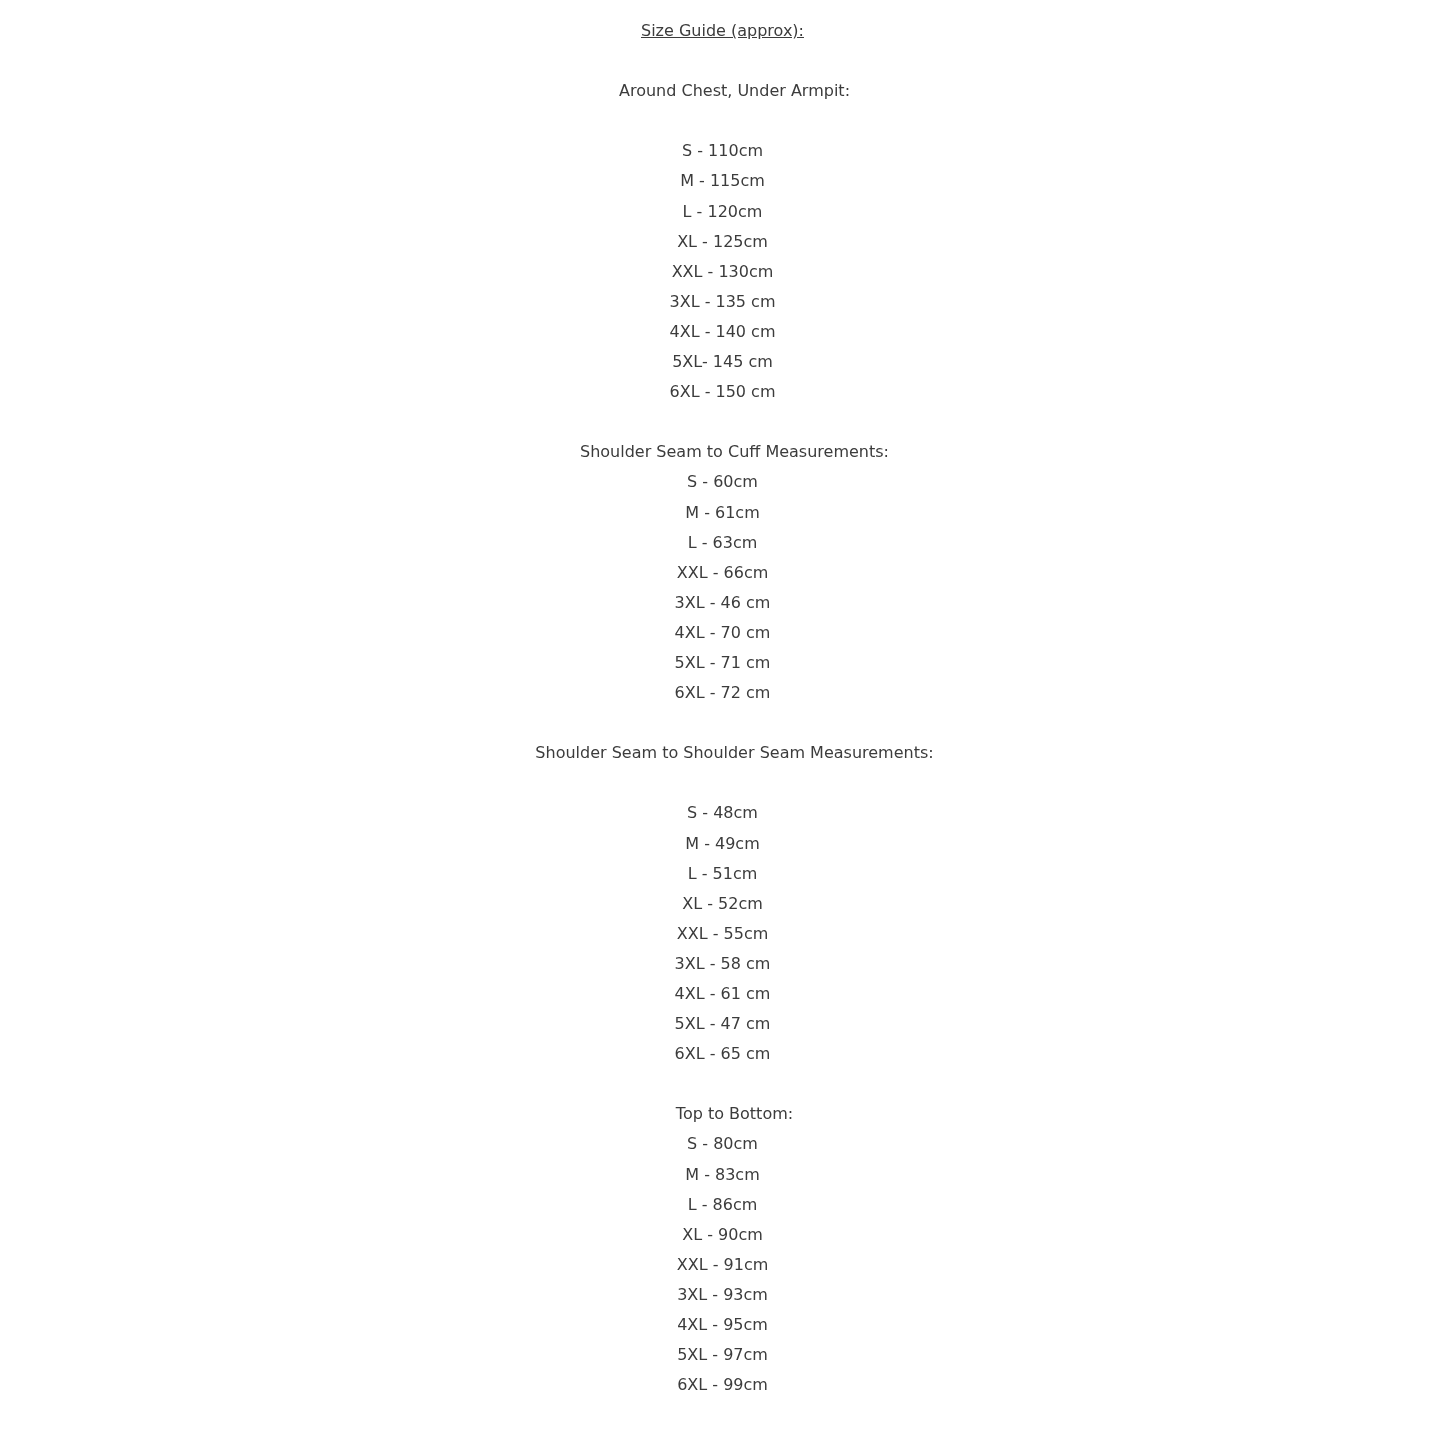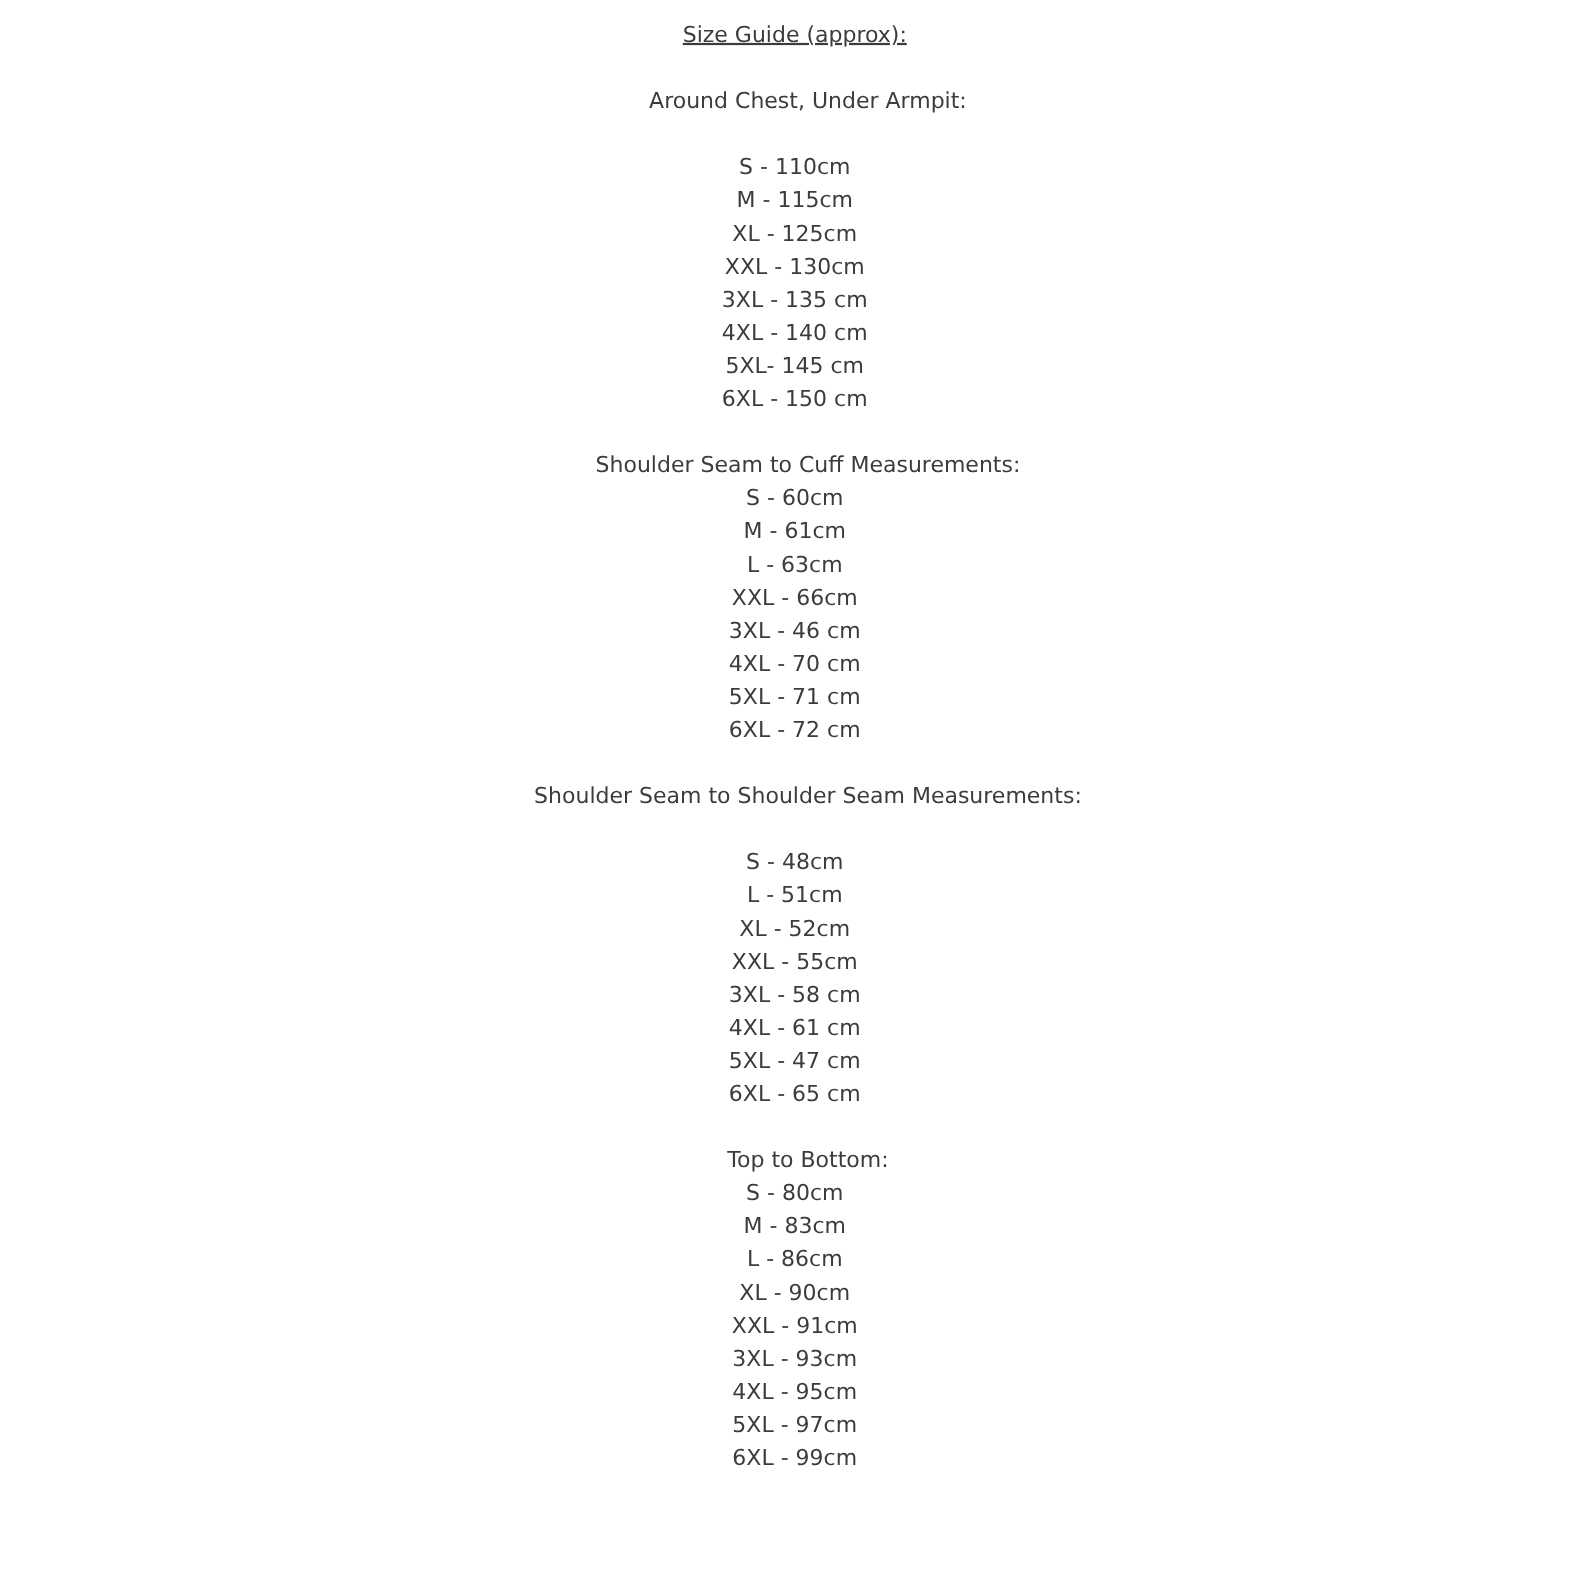--- a/index.html
+++ b/index.html
@@ -15,21 +15,21 @@
     background: #ffffff;
     font-family: "DejaVu Sans", "Liberation Sans", sans-serif;
     font-size: 22px;
     line-height: 30.1px;
     text-align: center;
     overflow: hidden;
   }
   h1, h2, ul {
     margin: 0;
     padding: 0;
-    font-size: 20px;
+    font-size: 16px;
     font-weight: 400;
     line-height: 30.1px;
   }
   ul {
     list-style: none;
   }
   h1 span {
     text-decoration: underline;
   }
   
@@ -47,20 +47,21 @@
 
 <main class="page" style="color: rgb(60, 60, 60); background: rgb(255, 255, 255);">
 
   <h1><span>Size Guide (approx):</span></h1>
 
   <section class="section">
     <h2>Around Chest, Under Armpit:</h2>
     <ul class="gap">
         <li>S - 110cm</li>
         <li>M - 115cm</li>
+        <li>L - 120cm</li>
         <li>XL - 125cm</li>
         <li>XXL - 130cm</li>
         <li>3XL - 135 cm</li>
         <li>4XL - 140 cm</li>
         <li>5XL- 145 cm</li>
         <li>6XL - 150 cm</li>
       </ul>
   </section>
 
   <section class="section">
@@ -74,20 +75,21 @@
         <li>4XL - 70 cm</li>
         <li>5XL - 71 cm</li>
         <li>6XL - 72 cm</li>
       </ul>
   </section>
 
   <section class="section">
     <h2>Shoulder Seam to Shoulder Seam Measurements:</h2>
     <ul class="gap">
         <li>S - 48cm</li>
+        <li>M - 49cm</li>
         <li>L - 51cm</li>
         <li>XL - 52cm</li>
         <li>XXL - 55cm</li>
         <li>3XL - 58 cm</li>
         <li>4XL - 61 cm</li>
         <li>5XL - 47 cm</li>
         <li>6XL - 65 cm</li>
       </ul>
   </section>
 

